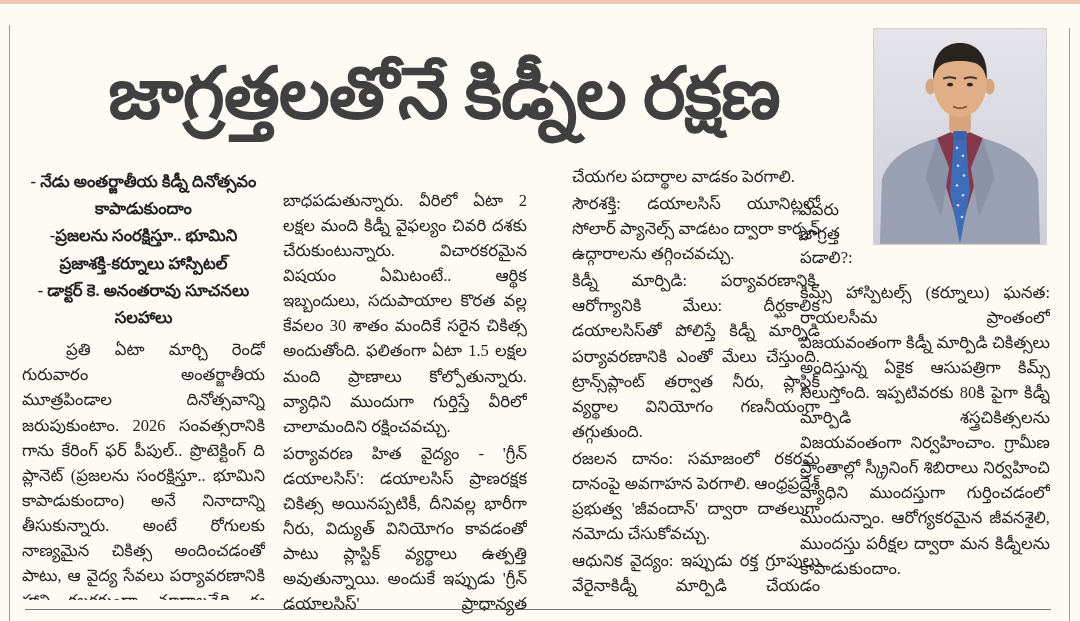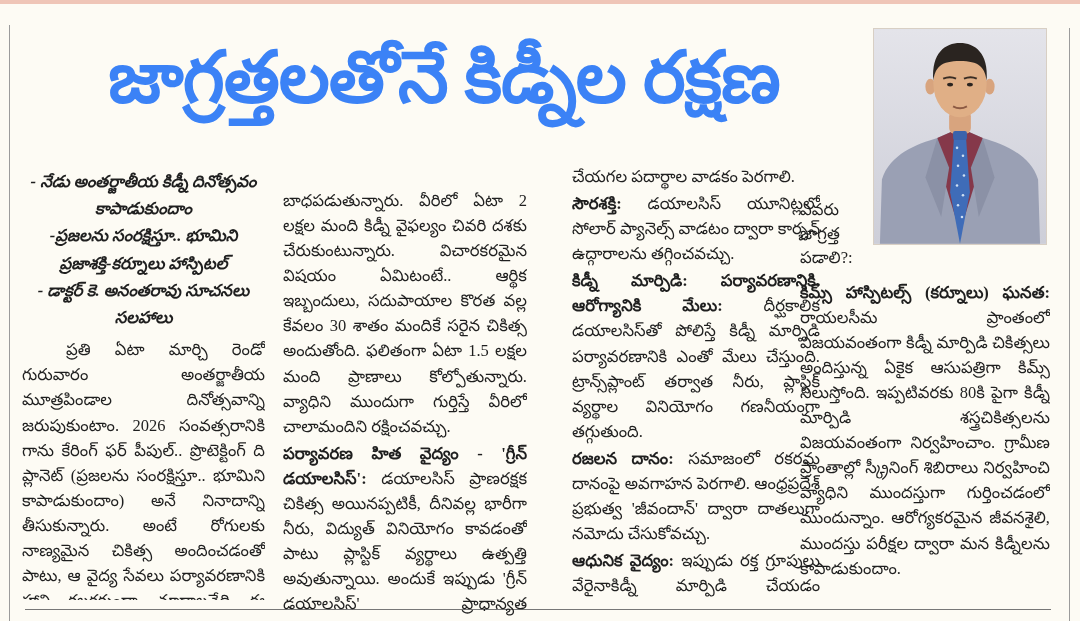--- a/index.html
+++ b/index.html
@@ -19,43 +19,42 @@
   }
   .right-rule{
     position:absolute;left:1069px;top:28px;bottom:0;width:1px;
     background:#9b9b9b;
   }
   .bottom-rule{
     position:absolute;left:25px;top:609px;width:1026px;height:1px;
     background:#777;
   }
   .headline{
-    position:absolute;left:28px;top:22px;width:832px;height:118px;
+    position:absolute;left:28px;top:38px;width:832px;height:118px;
     margin:0;overflow:hidden;
     font-size:72px;line-height:112px;font-weight:700;
-    color:#3b82f6;text-align:center;white-space:nowrap;
+    color:#404040;text-align:center;white-space:nowrap;
     letter-spacing:-1px;
   }
   .photo{
     position:absolute;left:873px;top:28px;width:174px;height:217px;
     border:1px solid #d8cfc4;box-sizing:border-box;overflow:hidden;
     background:#dddde4;
   }
   .photo svg{display:block;width:100%;height:100%;}
   .col{
     position:absolute;overflow:hidden;
     font-size:16.5px;line-height:1.52;text-align:justify;
   }
   .col p{margin:0 0 2px 0;}
   .intro{
     text-align:center;font-weight:700;font-size:16.5px;line-height:1.65;
     margin-bottom:6px;
-    font-style:italic;
   }
-  .runin{font-weight:700;}
+  .runin{font-weight:400;}
   .col1{left:22px;top:168px;width:243px;height:432px;}
   .col2{left:283px;top:188px;width:244px;height:430px;}
   .col3{left:572px;top:164px;width:248px;height:436px;}
   .col4{left:800px;top:198px;width:250px;height:402px;}
   .who-head{
     font-weight:400;width:74px;line-height:1.45;
     text-align:left;margin-bottom:10px;
   }
   .indent{display:inline-block;width:44px;}
 </style>

